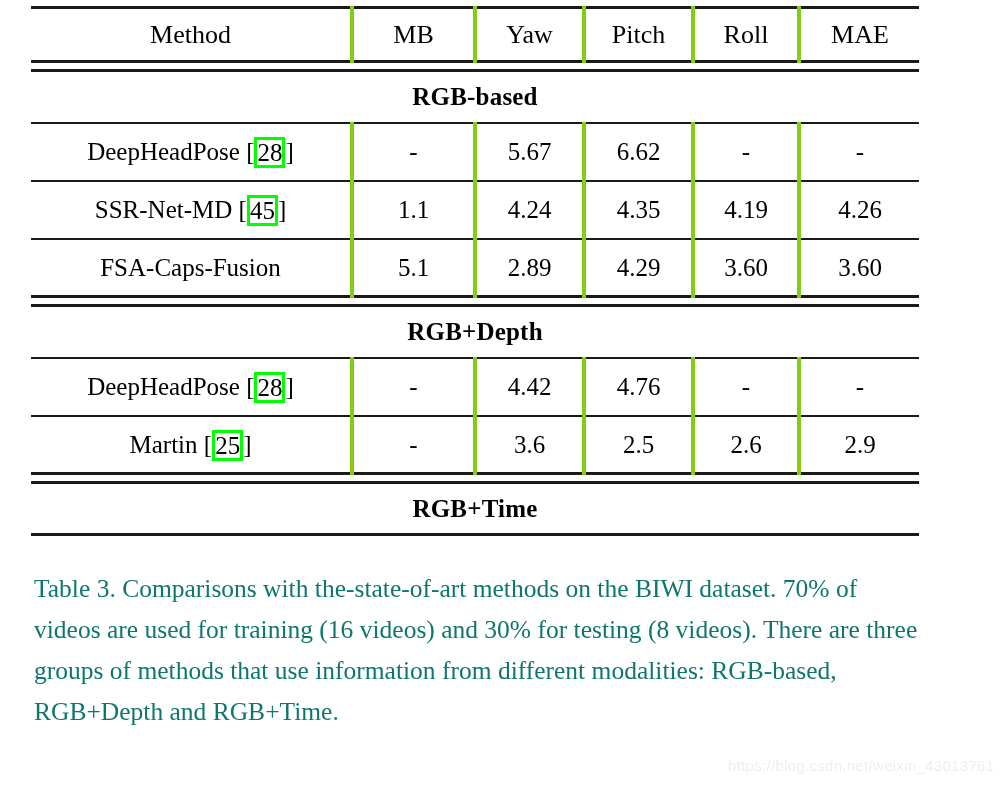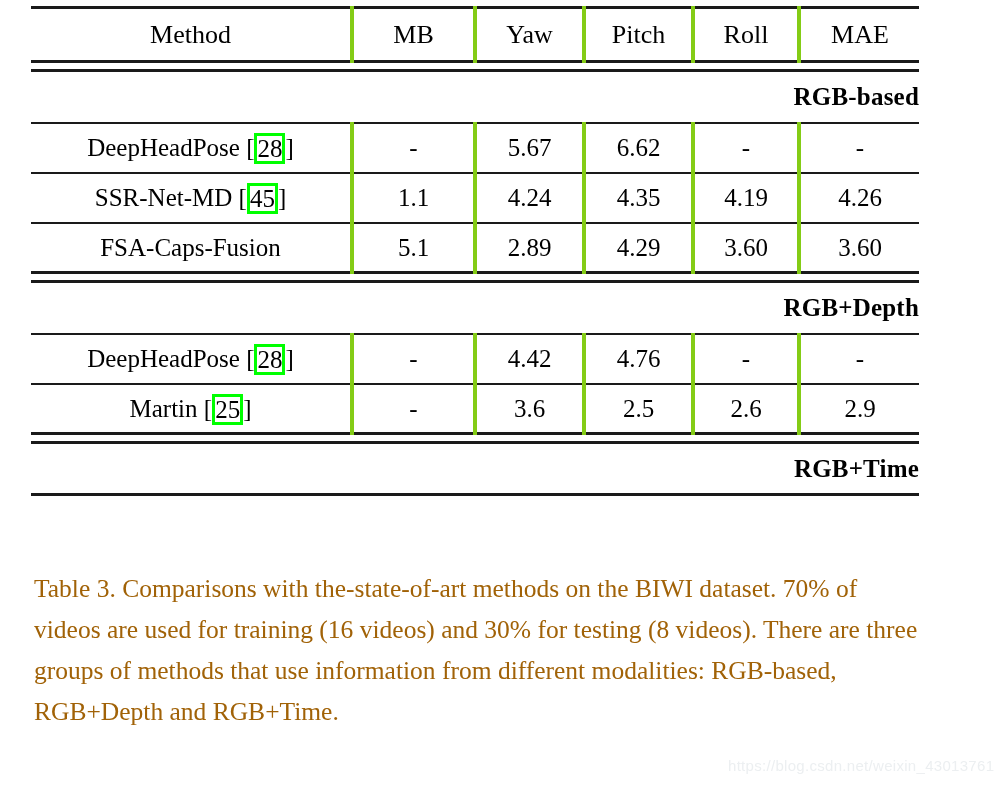--- a/index.html
+++ b/index.html
@@ -47,21 +47,21 @@
   table.cmp col.c-pitch  { width: 109px; }
   table.cmp col.c-roll   { width: 106px; }
   table.cmp col.c-mae    { width: 120px; }
 
   table.cmp td, table.cmp th {
     padding: 0;
     margin: 0;
     text-align: center;
     vertical-align: middle;
     font-weight: normal;
-    height: 50px;
+    height: 58px;
     box-sizing: border-box;
   }
 
   
   td.v, th.v {
     border-left: 4px solid #84cc16;
   }
 
   
   tr.rule-top > td, tr.rule-top > th {
@@ -87,21 +87,21 @@
     line-height: 0;
     font-size: 0;
   }
 
   
   tr.section td {
     height: 52px;
     font-weight: bold;
     font-size: 25px;
     letter-spacing: 0.2px;
-    text-align: right;
+    text-align: center;
   }
 
   
   tr.head th {
     height: 54px;
     font-size: 26px;
   }
 
   td.bold, th.bold { font-weight: bold; }
 
@@ -119,21 +119,21 @@
 
   
   .caption {
     position: absolute;
     left: 34px;
     top: 568px;
     width: 890px;
     font-size: 25.5px;
     line-height: 41px;
     text-align: left;
-    color: #a16207;
+    color: #0f766e;
   }
   .caption .lbl { white-space: nowrap; }
 
   
   .watermark {
     position: absolute;
     left: 728px;
     top: 757px;
     font-family: "Liberation Sans", "DejaVu Sans", sans-serif;
     font-size: 15px;

